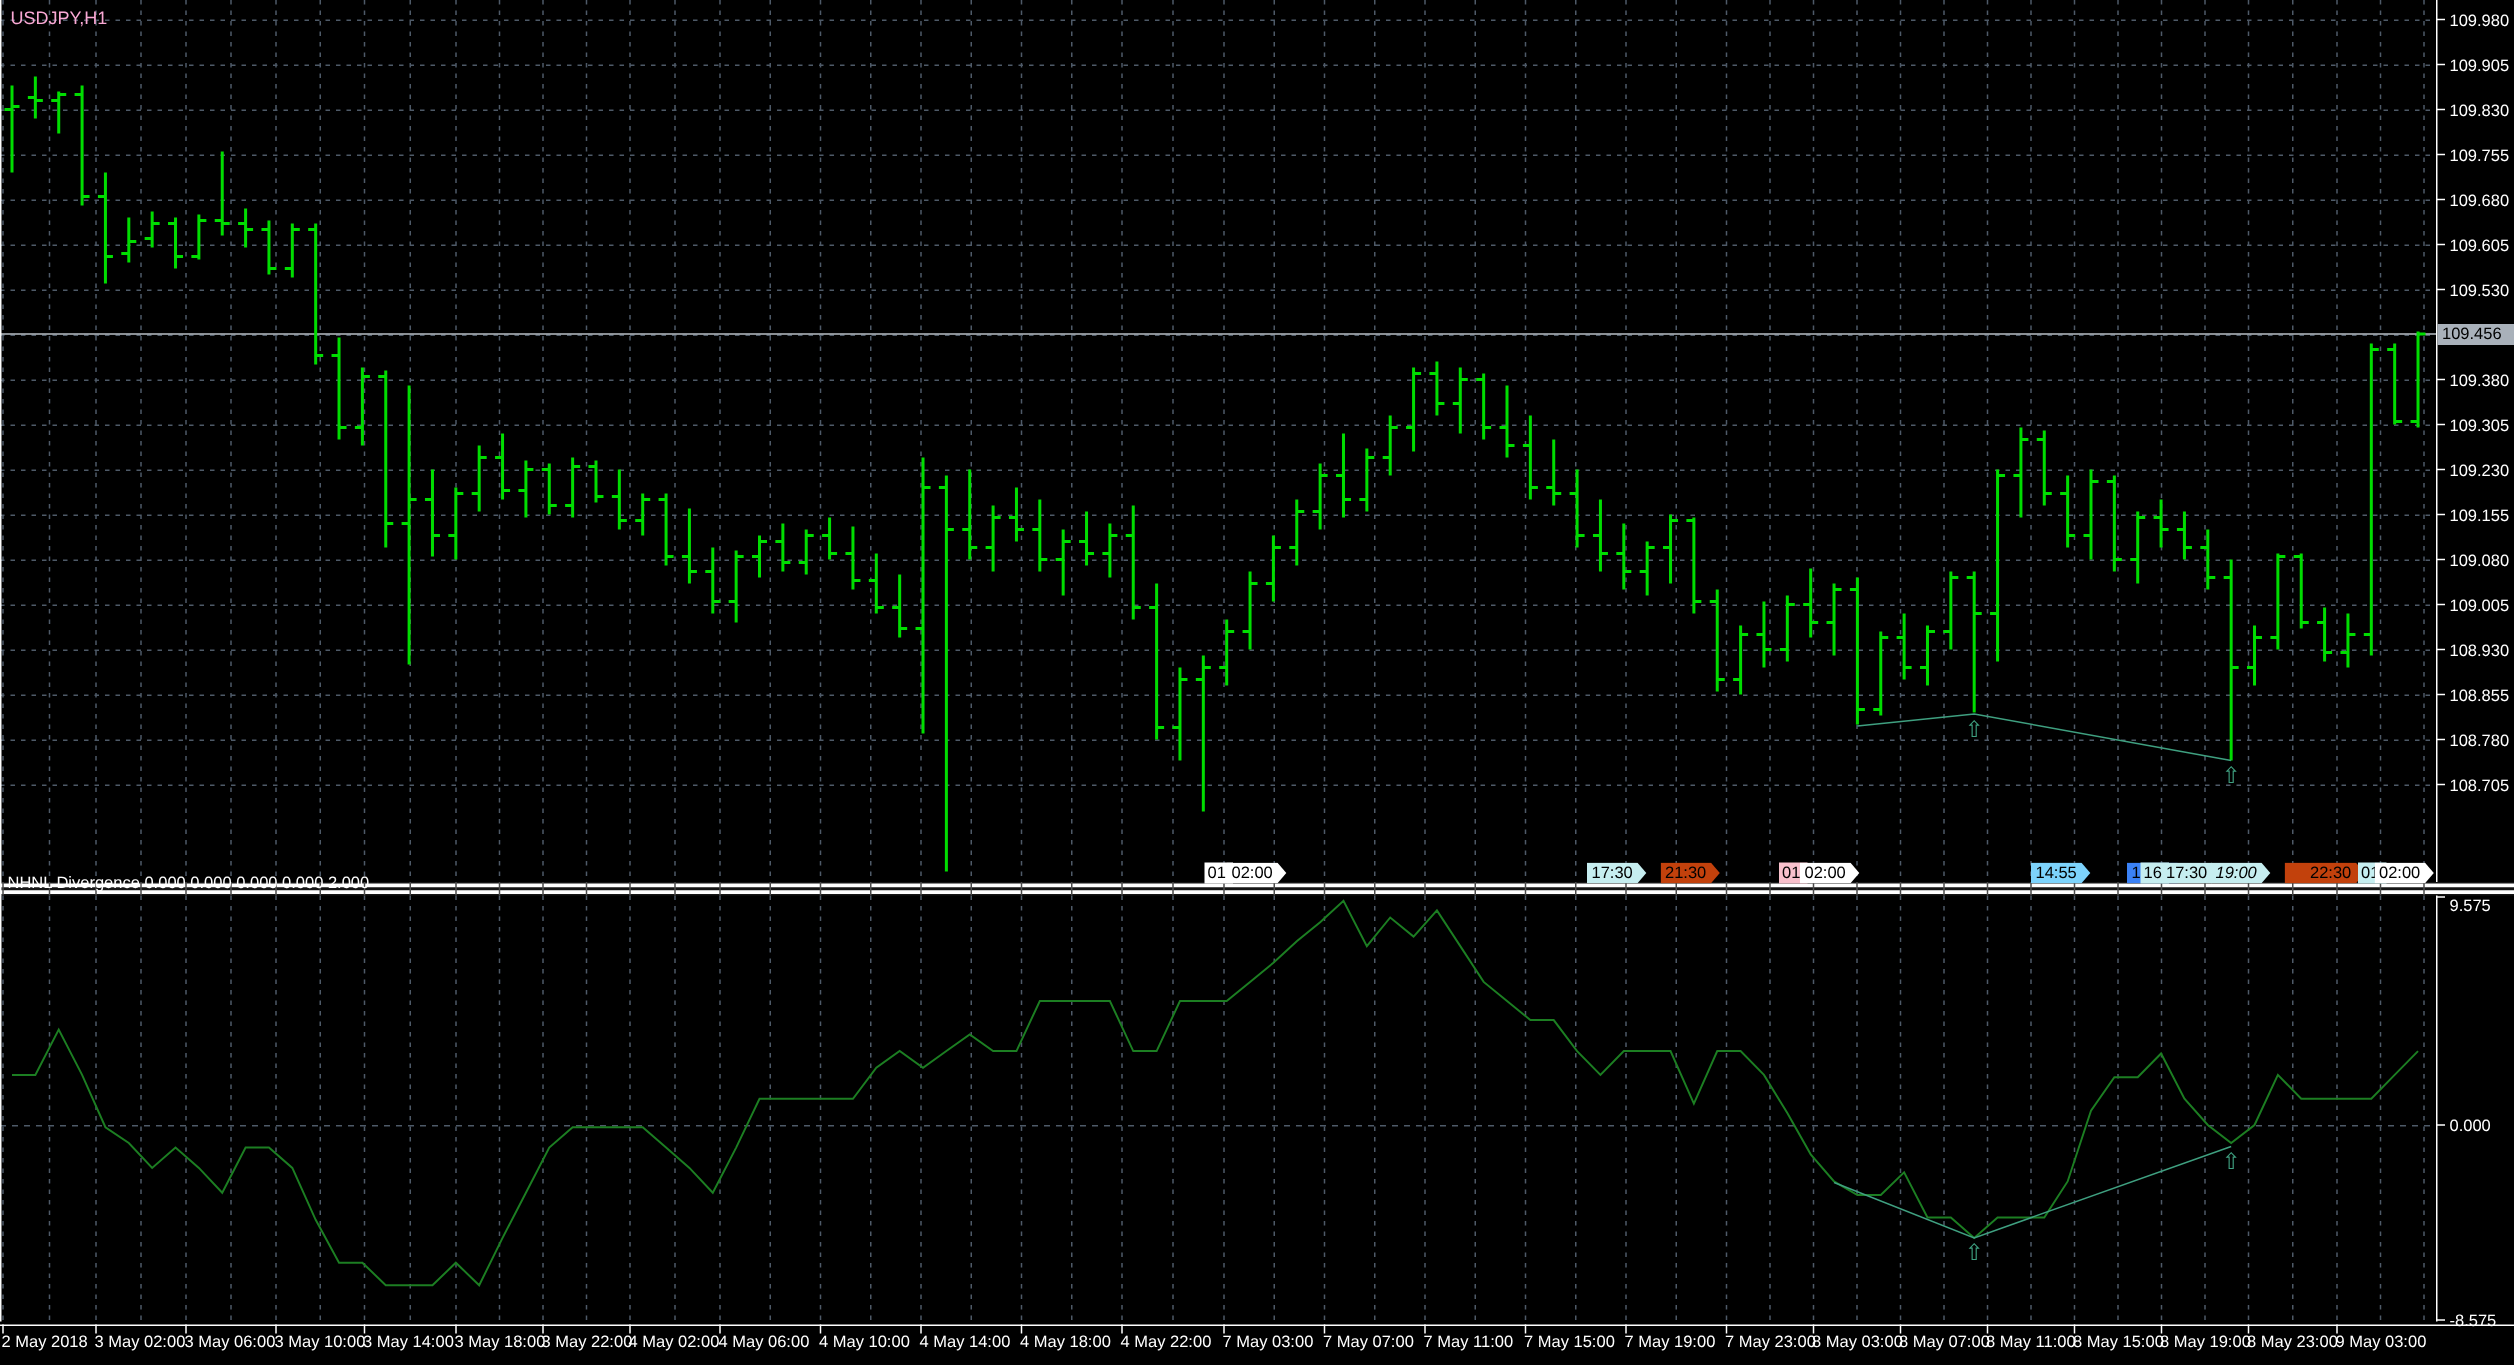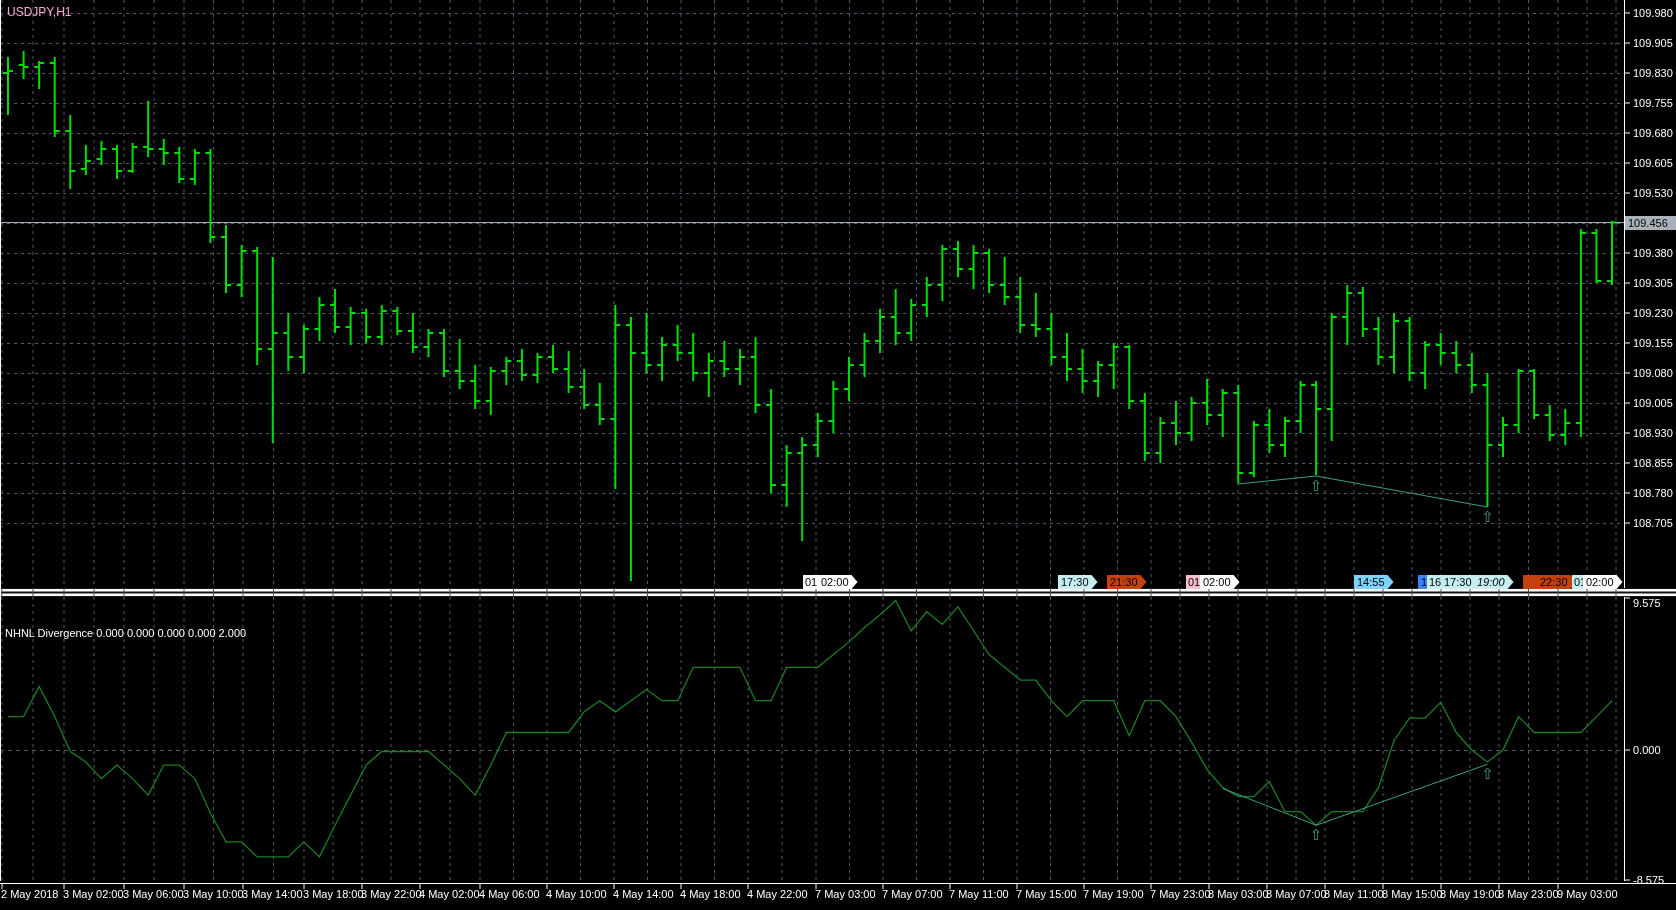--- a/index.html
+++ b/index.html
@@ -1,21 +1,21 @@
 <!DOCTYPE html>
 <html><head>
 <meta charset="utf-8">
 <style>
   html,body{margin:0;padding:0;background:#000;}
   #app{position:relative;width:1676px;height:910px;background:#000;overflow:hidden;
        font-family:"Liberation Sans",sans-serif;}
   #chart{position:absolute;left:0;top:0;}
   .ovl{position:absolute;color:#fff;white-space:nowrap;}
   #symbol-label{left:7px;top:5px;font-size:12px;color:#f9a8d4;}
-  #ind-label{left:5px;top:627px;font-size:11px;color:#fff;}
+  #ind-label{left:5px;top:583px;font-size:11px;color:#fff;}
   #price-badge{left:1625px;top:216px;width:50px;height:14px;background:#a9b1ba;color:#000;
        font-size:11px;line-height:14px;padding-left:3px;}
   .badge{position:absolute;top:575px;height:14px;font-size:11px;line-height:14px;color:#000;
        padding:0 9px 0 3px;clip-path:polygon(0 0,calc(100% - 6px) 0,100% 50%,calc(100% - 6px) 100%,0 100%);}
   .badge.rect{clip-path:none;padding:0 2px;}
   svg text{font-family:"Liberation Sans",sans-serif;}
 </style>
 </head>
 <body>
 

